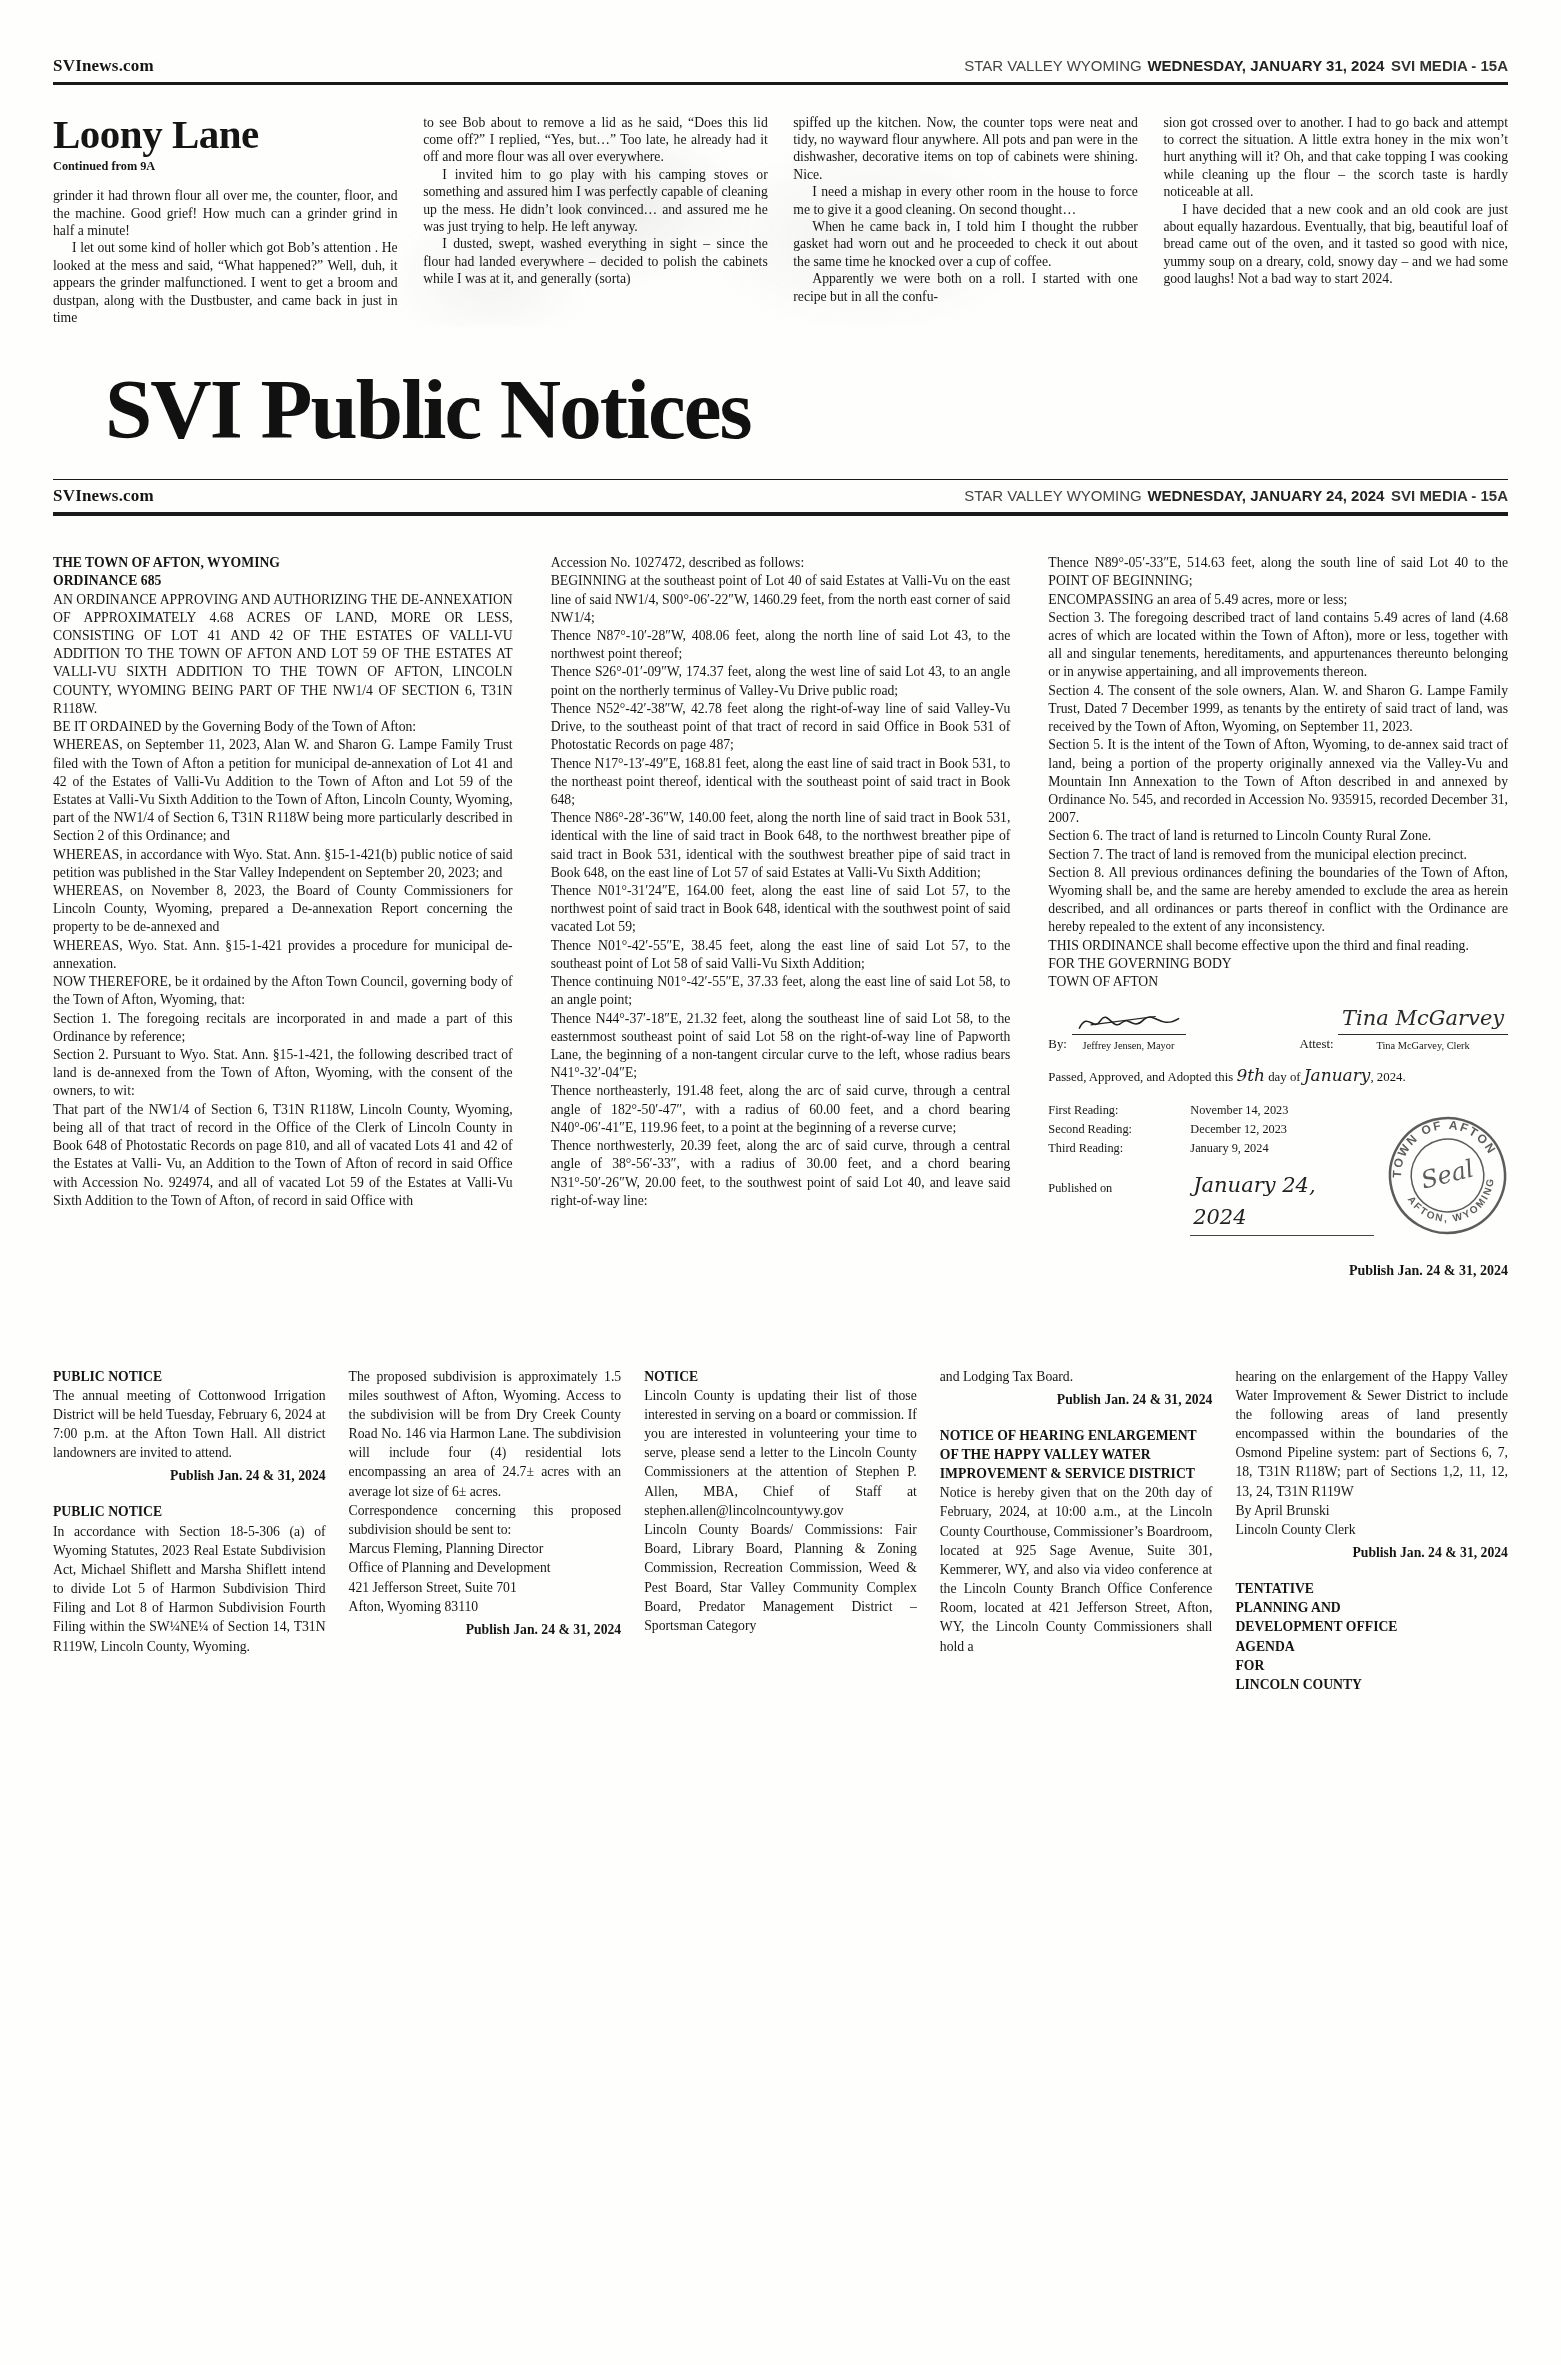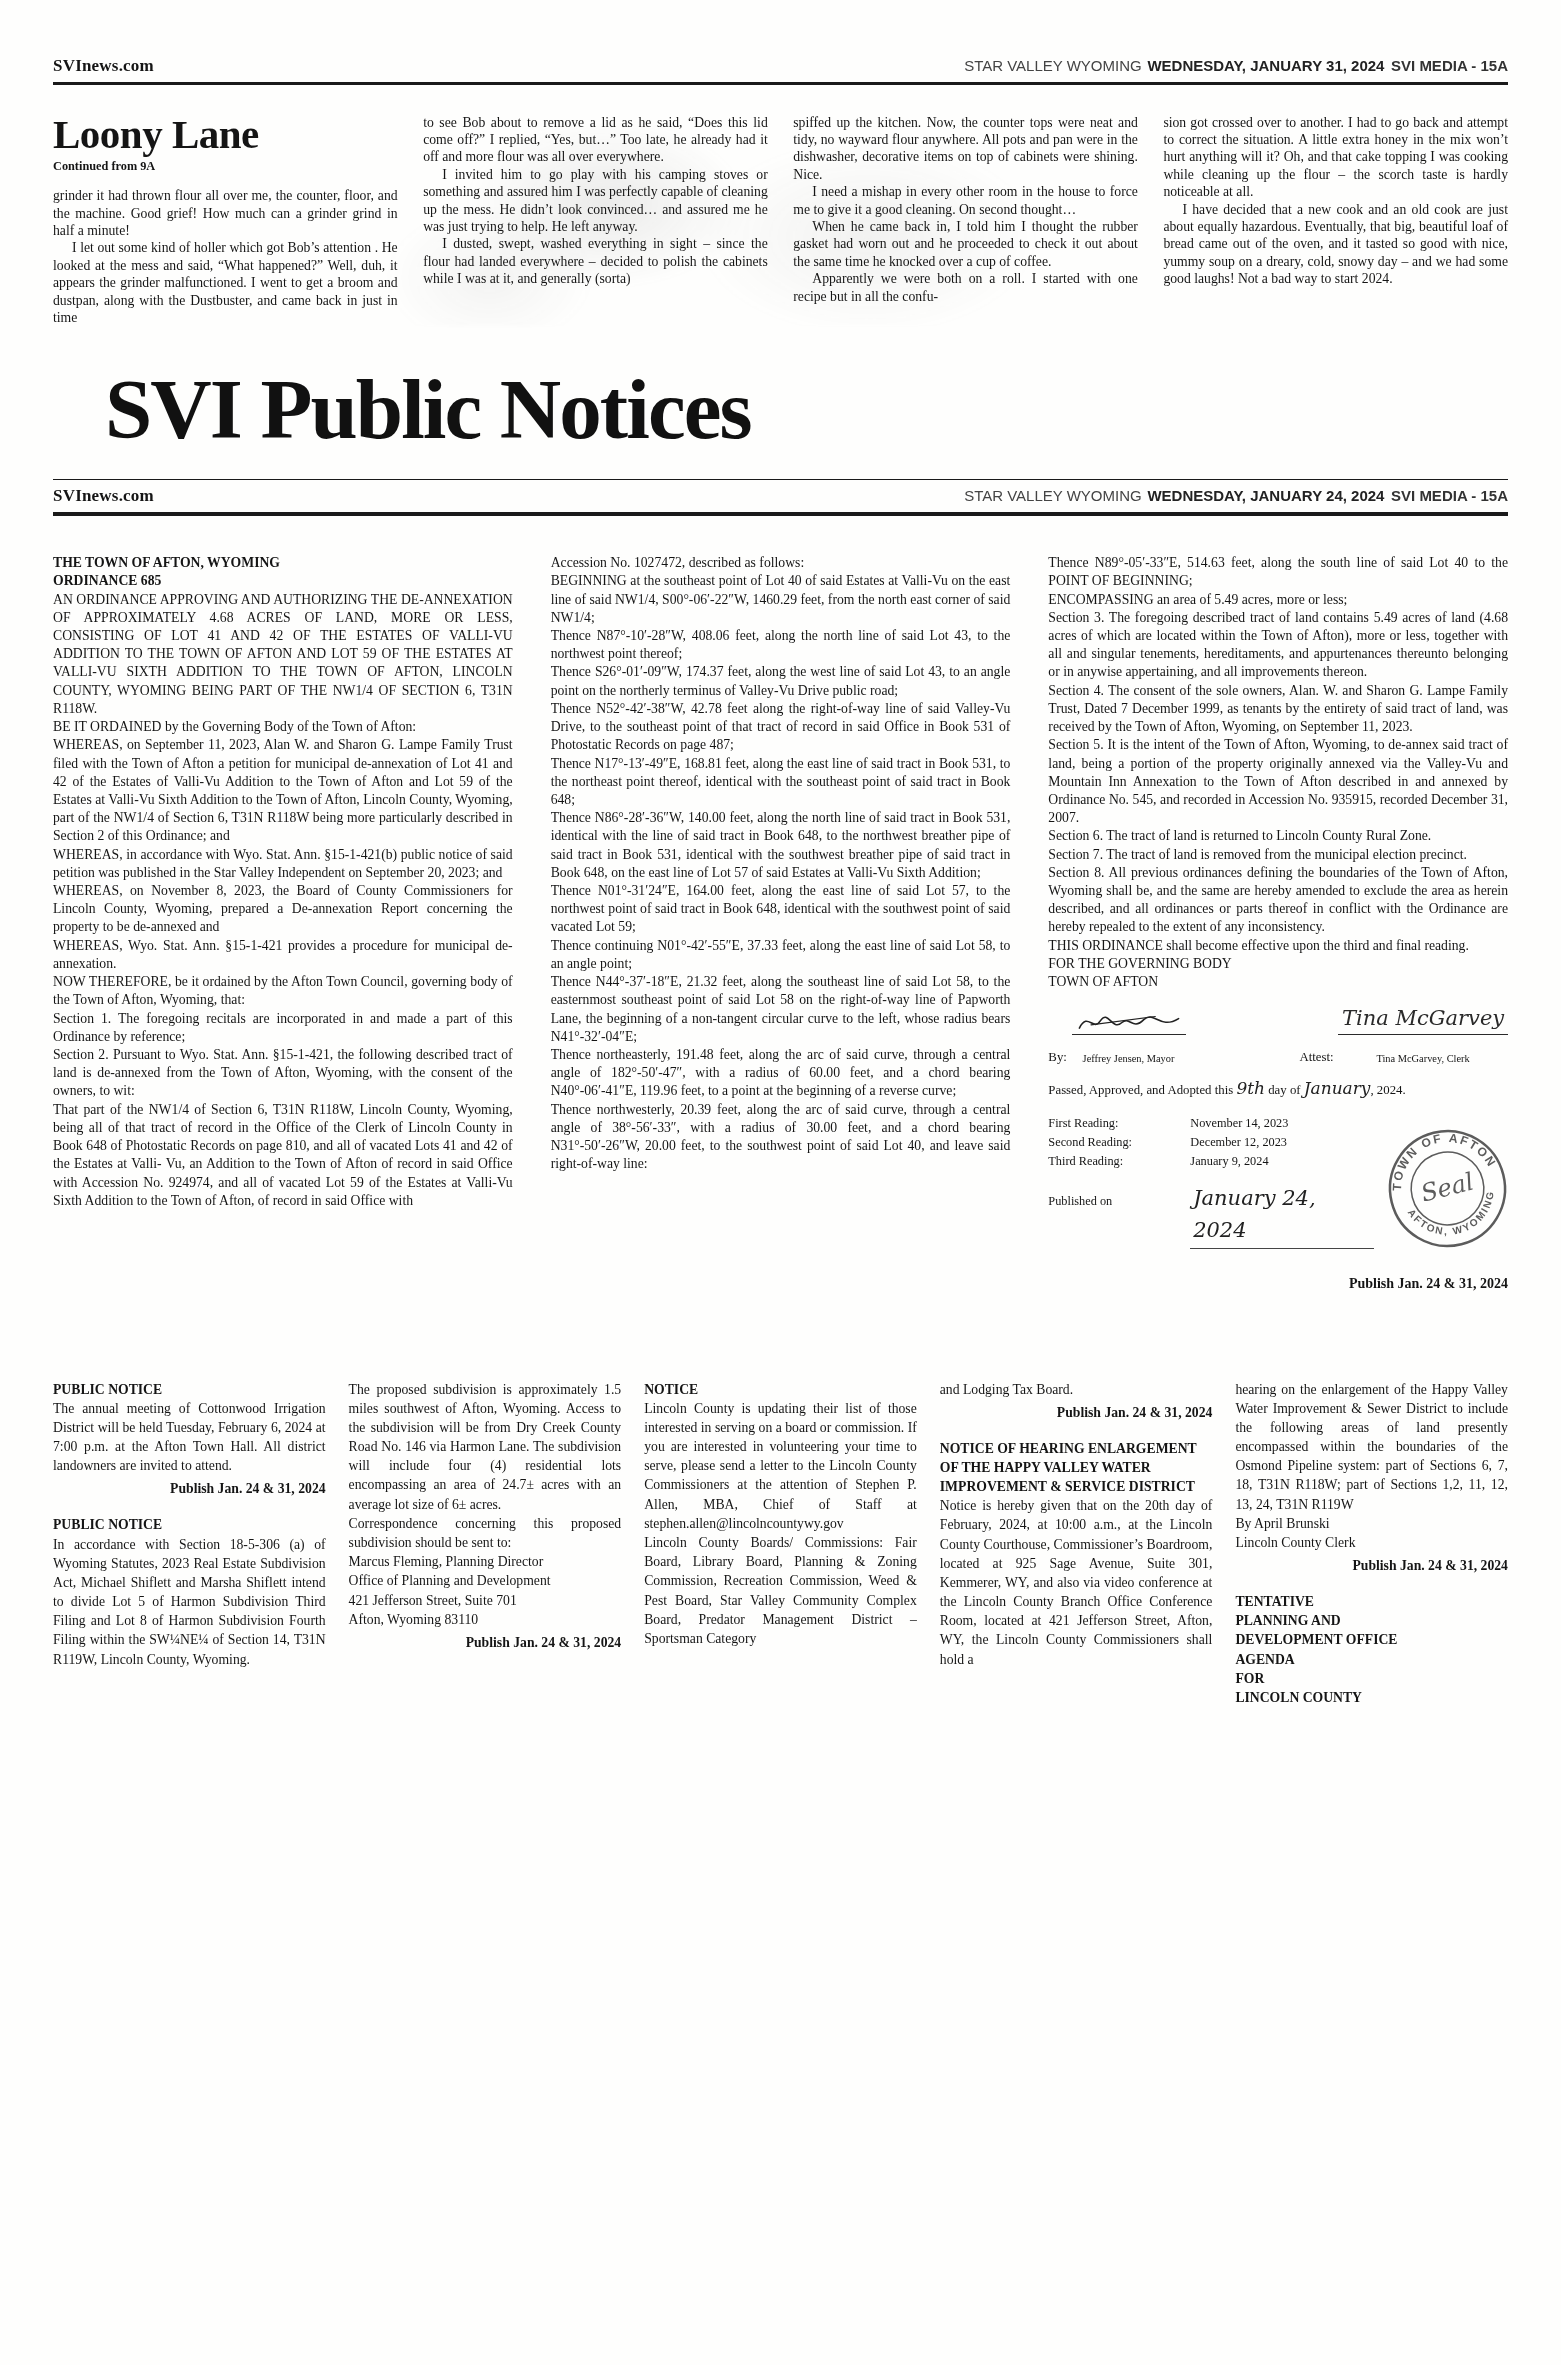--- a/index.html
+++ b/index.html
@@ -43,21 +43,21 @@
   
   .ordinance{display:flex;gap:38px;margin-top:38px;font-size:13.7px;line-height:1.33;}
   .ord-col{flex:1;min-width:0;}
   
   .sigarea{margin-top:14px;text-align:left;font-size:12.8px;}
   .sigrow{display:flex;justify-content:space-between;align-items:flex-end;gap:12.3px;margin-bottom:11.4px;}
   .sigunit{display:flex;align-items:flex-end;gap:4.7px;}
   .sigdrawn{display:flex;flex-direction:column;align-items:center;}
   .scribble{width:114px;height:27.4px;border-bottom:1.4px solid #2a2a2a;}
   .script{font-style:italic;font-size:21px;font-family:"DejaVu Serif",serif;color:#2a2a2a;border-bottom:1.4px solid #2a2a2a;padding:0 3.8px 0.9px;}
-  .signame{font-size:10.4px;margin-top:17px;}
+  .signame{font-size:10.4px;margin-top:4px;}
   .adopted{margin:4.7px 0 14px;}
   .hand{font-style:italic;font-family:"DejaVu Serif",serif;color:#222;}
   .hand.big{font-size:17px;}
   .readings-wrap{display:flex;align-items:flex-end;gap:13px;}
   .readings{flex:1;font-size:12.3px;line-height:1.55;}
   .rrow{display:flex;}
   .rlabel{width:142px;flex:0 0 auto;}
   .published{margin-top:10.4px;align-items:baseline;}
   .pubdate{font-size:21px;border-bottom:0.9px solid #444;padding:0 2.8px 0.9px;}
   .seal{width:121px;height:121px;flex:0 0 auto;transform:rotate(-14deg);margin-top:1.9px;}
@@ -135,20 +135,21 @@
       </div>
     <div class="ord-col">
         <div class="blk blk-p">Accession No. 1027472, described as follows:</div>
         <div class="blk blk-p">BEGINNING at the southeast point of Lot 40 of said Estates at Valli-Vu on the east line of said NW1/4, S00°-06′-22″W, 1460.29 feet, from the north east corner of said NW1/4;</div>
         <div class="blk blk-p">Thence N87°-10′-28″W, 408.06 feet, along the north line of said Lot 43, to the northwest point thereof;</div>
         <div class="blk blk-p">Thence S26°-01′-09″W, 174.37 feet, along the west line of said Lot 43, to an angle point on the northerly terminus of Valley-Vu Drive public road;</div>
         <div class="blk blk-p">Thence N52°-42′-38″W, 42.78 feet along the right-of-way line of said Valley-Vu Drive, to the southeast point of that tract of record in said Office in Book 531 of Photostatic Records on page 487;</div>
         <div class="blk blk-p">Thence N17°-13′-49″E, 168.81 feet, along the east line of said tract in Book 531, to the northeast point thereof, identical with the southeast point of said tract in Book 648;</div>
         <div class="blk blk-p">Thence N86°-28′-36″W, 140.00 feet, along the north line of said tract in Book 531, identical with the line of said tract in Book 648, to the northwest breather pipe of said tract in Book 531, identical with the southwest breather pipe of said tract in Book 648, on the east line of Lot 57 of said Estates at Valli-Vu Sixth Addition;</div>
         <div class="blk blk-p">Thence N01°-31′24″E, 164.00 feet, along the east line of said Lot 57, to the northwest point of said tract in Book 648, identical with the southwest point of said vacated Lot 59;</div>
+        <div class="blk blk-p">Thence N01°-42′-55″E, 38.45 feet, along the east line of said Lot 57, to the southeast point of Lot 58 of said Valli-Vu Sixth Addition;</div>
         <div class="blk blk-p">Thence continuing N01°-42′-55″E, 37.33 feet, along the east line of said Lot 58, to an angle point;</div>
         <div class="blk blk-p">Thence N44°-37′-18″E, 21.32 feet, along the southeast line of said Lot 58, to the easternmost southeast point of said Lot 58 on the right-of-way line of Papworth Lane, the beginning of a non-tangent circular curve to the left, whose radius bears N41°-32′-04″E;</div>
         <div class="blk blk-p">Thence northeasterly, 191.48 feet, along the arc of said curve, through a central angle of 182°-50′-47″, with a radius of 60.00 feet, and a chord bearing N40°-06′-41″E, 119.96 feet, to a point at the beginning of a reverse curve;</div>
         <div class="blk blk-p">Thence northwesterly, 20.39 feet, along the arc of said curve, through a central angle of 38°-56′-33″, with a radius of 30.00 feet, and a chord bearing N31°-50′-26″W, 20.00 feet, to the southwest point of said Lot 40, and leave said right-of-way line:</div>
       </div>
     <div class="ord-col">
       <div>
           <div class="blk blk-p">Thence N89°-05′-33″E, 514.63 feet, along the south line of said Lot 40 to the POINT OF BEGINNING;</div>
           <div class="blk blk-p">ENCOMPASSING an area of 5.49 acres, more or less;</div>
           <div class="blk blk-p">Section 3. The foregoing described tract of land contains 5.49 acres of land (4.68 acres of which are located within the Town of Afton), more or less, together with all and singular tenements, hereditaments, and appurtenances thereunto belonging or in anywise appertaining, and all improvements thereon.</div>

